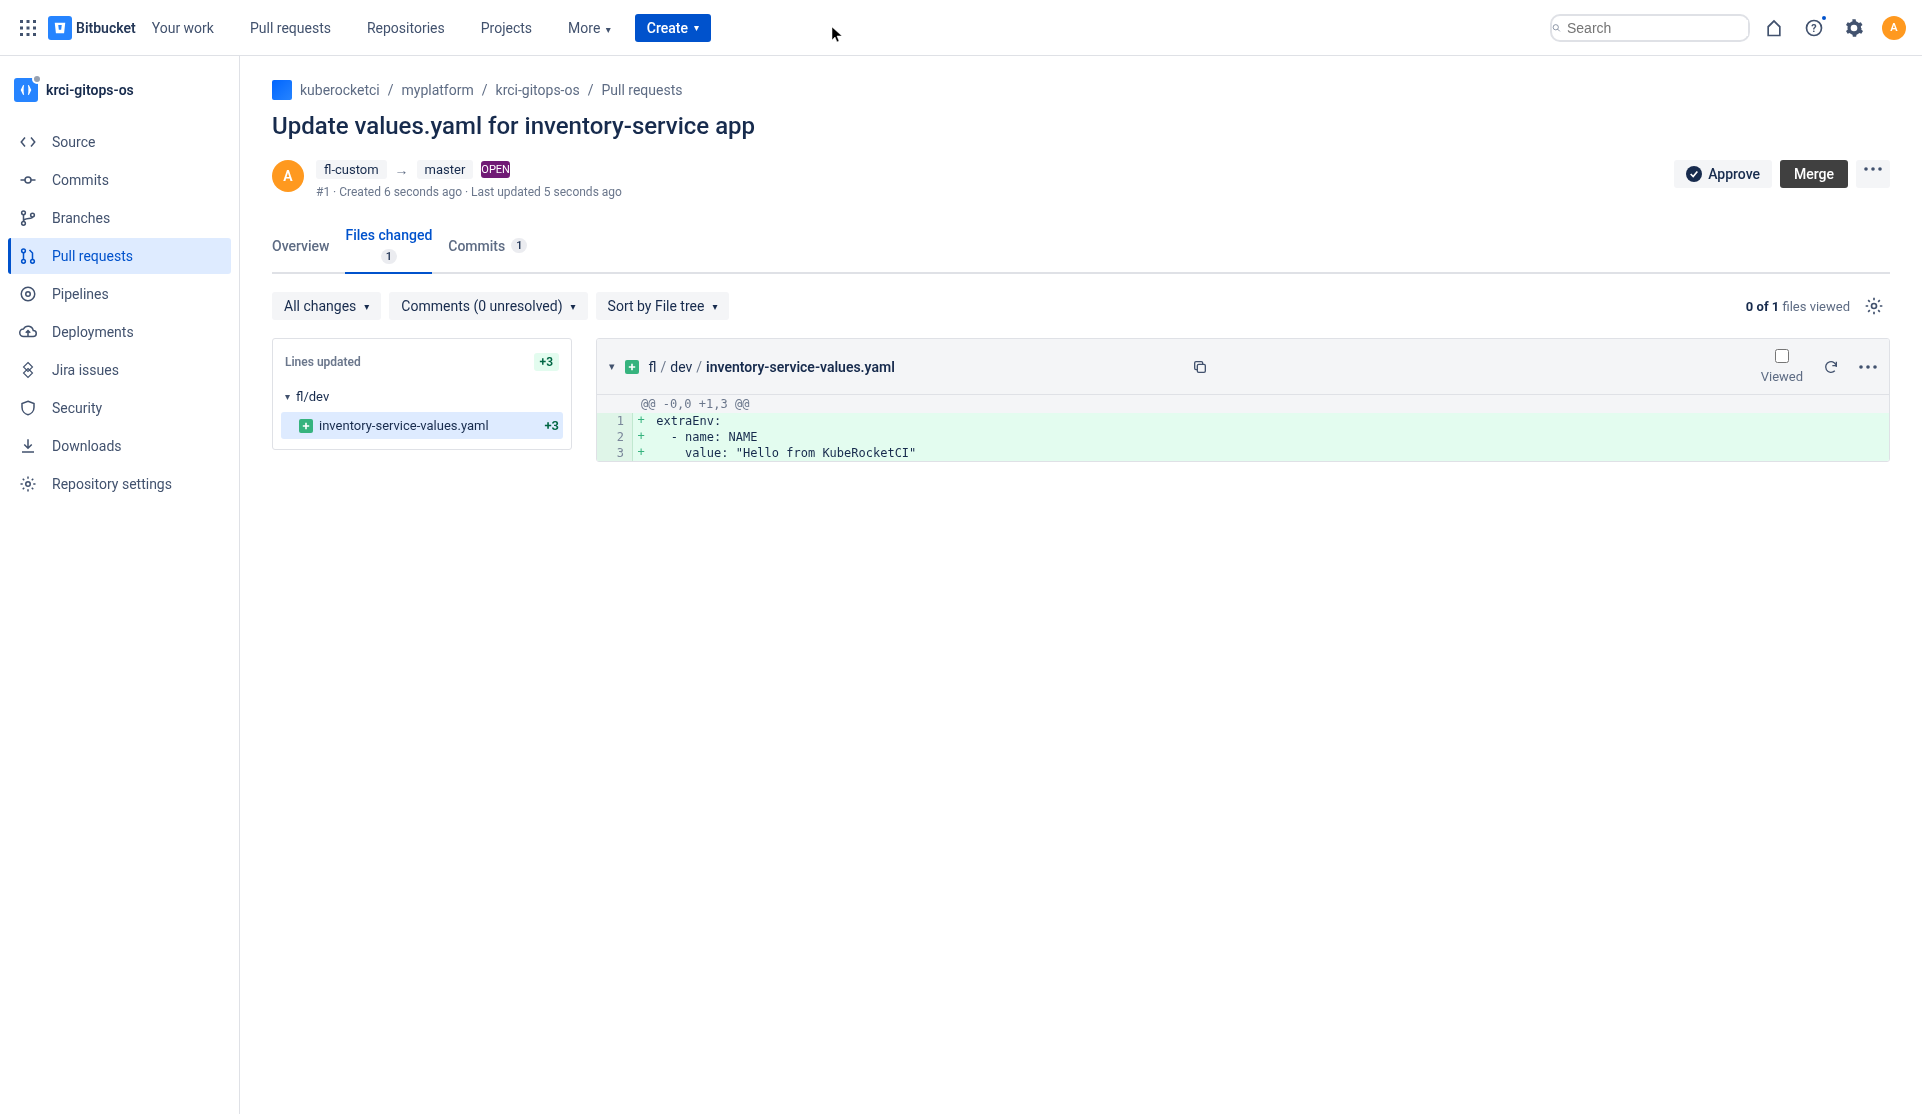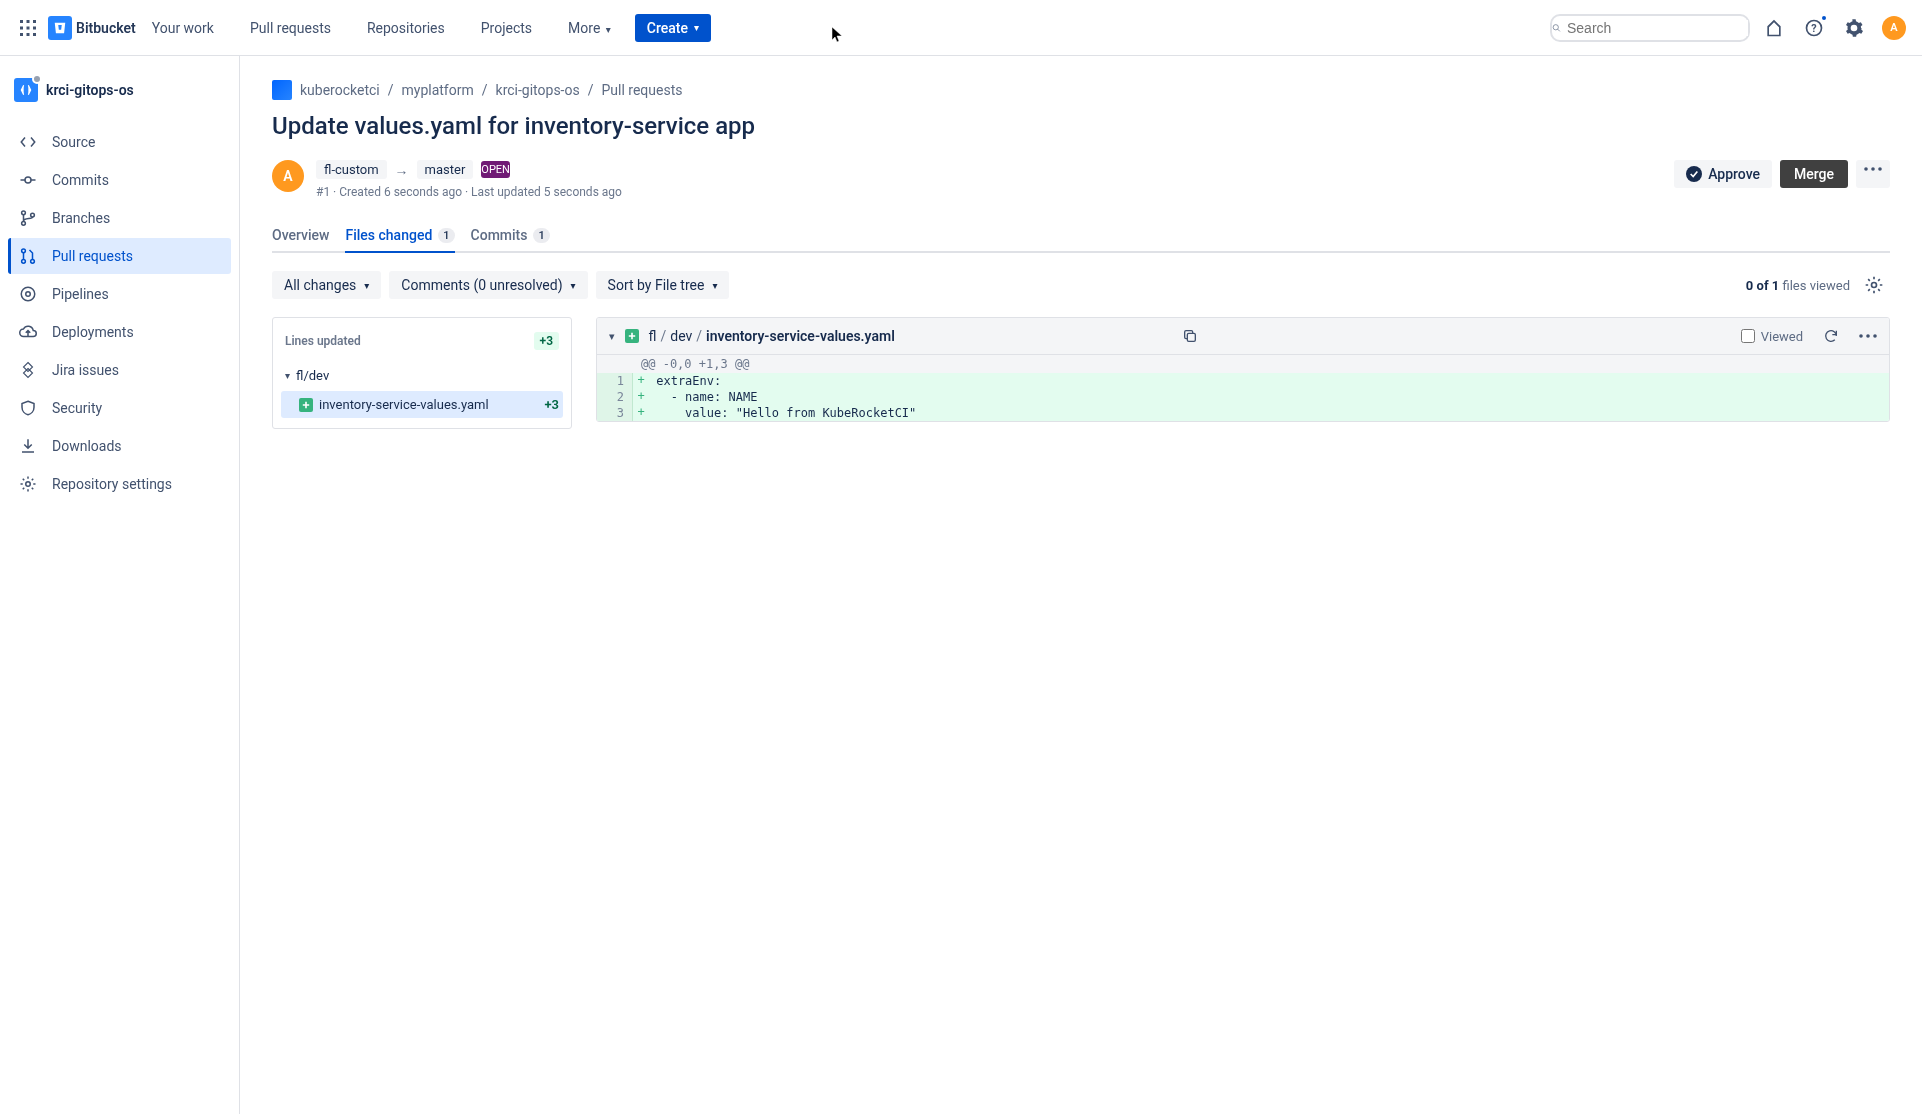--- a/index.html
+++ b/index.html
@@ -42,41 +42,41 @@
 .arrow-icon { color: #5E6C84; }
 .open-badge { background: #701a75; color: #fff; padding: 2px 0; border-radius: 3px; font-size: 11px; font-weight: 400; }
 .pr-sub { color: #6B778C; font-size: 12px; }
 .pr-actions { display: flex; gap: 8px; }
 .approve-btn { display: flex; align-items: center; gap: 6px; background: #F4F5F7; padding: 6px 12px; border-radius: 3px; cursor: pointer; font-weight: 500; }
 .approve-check { width: 16px; height: 16px; background: #172B4D; border-radius: 50%; display: flex; align-items: center; justify-content: center; }
 .merge-btn { background: #404040; color: #fff; padding: 6px 14px; border-radius: 3px; cursor: pointer; font-weight: 500; }
 .more-btn { background: #F4F5F7; padding: 7px 8px; border-radius: 3px; cursor: pointer; }
 .tabs { display: flex; border-bottom: 2px solid #DFE1E6; gap: 16px; margin-bottom: 16px; }
 .tab { padding: 8px 0; color: #5E6C84; cursor: pointer; display: flex; align-items: center; gap: 6px; border-bottom: 2px solid transparent; margin-bottom: -2px; font-weight: 500; }
-.tab.active { color: #0052CC; border-bottom-color: #0052CC; }
+.tab.active { color: #0052CC; border-bottom-color: #0052CC; flex-direction: column; }
 .tab-badge { background: #EBECF0; font-size: 11px; padding: 1px 5px; border-radius: 8px; color: #172B4D; }
 .filters-row { display: flex; align-items: center; gap: 8px; margin-bottom: 16px; }
 .filter-btn { display: flex; align-items: center; gap: 8px; background: #F4F5F7; padding: 6px 12px; border-radius: 3px; cursor: pointer; }
 .filters-spacer { flex: 1; }
 .viewed-count { color: #5E6C84; font-size: 13px; }
 .viewed-count b { color: #172B4D; }
 .content-row { display: flex; gap: 24px; align-items: flex-start; }
 .file-tree { width: 300px; border: 1px solid #DFE1E6; border-radius: 3px; padding: 10px 8px; flex-shrink: 0; }
 .tree-header { display: flex; justify-content: space-between; align-items: center; padding: 4px; font-size: 12px; color: #6B778C; font-weight: 600; margin-bottom: 10px; }
 .lines-badge { background: #E3FCEF; color: #006644; padding: 2px 6px; border-radius: 3px; font-size: 12px; font-weight: 600; }
 .tree-folder { display: flex; align-items: center; gap: 6px; padding: 4px; font-size: 13px; cursor: pointer; }
 .tree-file { display: flex; align-items: center; gap: 6px; padding: 6px 4px 6px 18px; font-size: 13px; background: #DEEBFF; border-radius: 3px; cursor: pointer; margin-top: 4px; }
 .add-badge { width: 14px; height: 14px; background: #36B37E; border-radius: 2px; display: flex; align-items: center; justify-content: center; flex-shrink: 0; }
 .tree-file-name { flex: 1; overflow: hidden; text-overflow: ellipsis; white-space: nowrap; }
 .diff-panel { flex: 1; border: 1px solid #DFE1E6; border-radius: 3px; overflow: hidden; }
 .diff-header { display: flex; align-items: center; gap: 10px; padding: 10px 12px; background: #F4F5F7; border-bottom: 1px solid #DFE1E6; }
 .diff-path { flex: 1; font-size: 14px; }
 .diff-path .bold { font-weight: 600; color: #172B4D; }
 .diff-path .sep { color: #6B778C; padding: 0 4px; }
-.viewed-check { display: flex; align-items: center; gap: 6px; color: #5E6C84; font-size: 13px; cursor: pointer; }
+.viewed-check { display: flex; align-items: center; gap: 6px; color: #5E6C84; font-size: 13px; cursor: pointer; flex-direction: column; }
 .viewed-check input { width: 14px; height: 14px; }
 .diff-body { font-family: "SFMono-Regular", Consolas, monospace; font-size: 12px; }
 .hunk-header { background: #F4F5F7; padding: 2px 10px 2px 44px; color: #6B778C; }
 .diff-line { display: flex; background: #E3FCEF; }
 .ln { width: 36px; text-align: right; padding: 1px 8px 1px 0; color: #7A869A; background: #DFF5E8; border-right: 1px solid #C1E8D0; flex-shrink: 0; }
 .marker { width: 16px; text-align: center; color: #36B37E; flex-shrink: 0; }
 .code { flex: 1; white-space: pre; padding: 1px 0; }
 .cursor { position: fixed; top: 26px; left: 831px; pointer-events: none; }
 svg { display: block; }
 </style>

